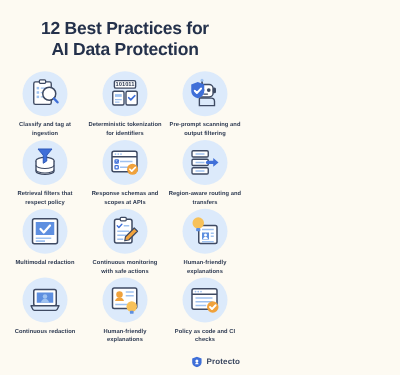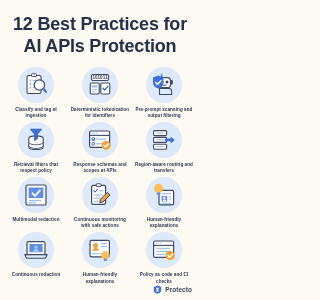--- a/index.html
+++ b/index.html
@@ -16,21 +16,21 @@
     color: #26334D;
     position: relative;
   }
 
   
   .title-block {
     padding: 14px 10px 6px;
     text-align: center;
   }
   .title-line {
-    font-size: 18px;
+    font-size: 14px;
     font-weight: bold;
     line-height: 1.22;
     letter-spacing: -0.2px;
     color: #24314B;
   }
 
   
   .grid {
     display: grid;
     grid-template-columns: repeat(3, 1fr);
@@ -90,21 +90,21 @@
     font-weight: bold;
     color: #3A4760;
     letter-spacing: 0.1px;
   }
 </style>
 </head>
 <body>
 
 <div class="title-block">
   <div class="title-line">12 Best Practices for</div>
-  <div class="title-line">AI APIs Protection</div>
+  <div class="title-line">AI Data Protection</div>
 </div>
 
 <div class="grid">
 
   <div class="cell">
     <div class="badge">
       <span>
         <svg width="26" height="26" viewBox="0 0 26 26">
           <rect x="4" y="3.5" width="14" height="18" rx="1.4" fill="#fff" stroke="#3E4A63" stroke-width="1.1"></rect>
           <rect x="8.5" y="1.8" width="5" height="2.8" rx="0.8" fill="#fff" stroke="#3E4A63" stroke-width="1"></rect>

